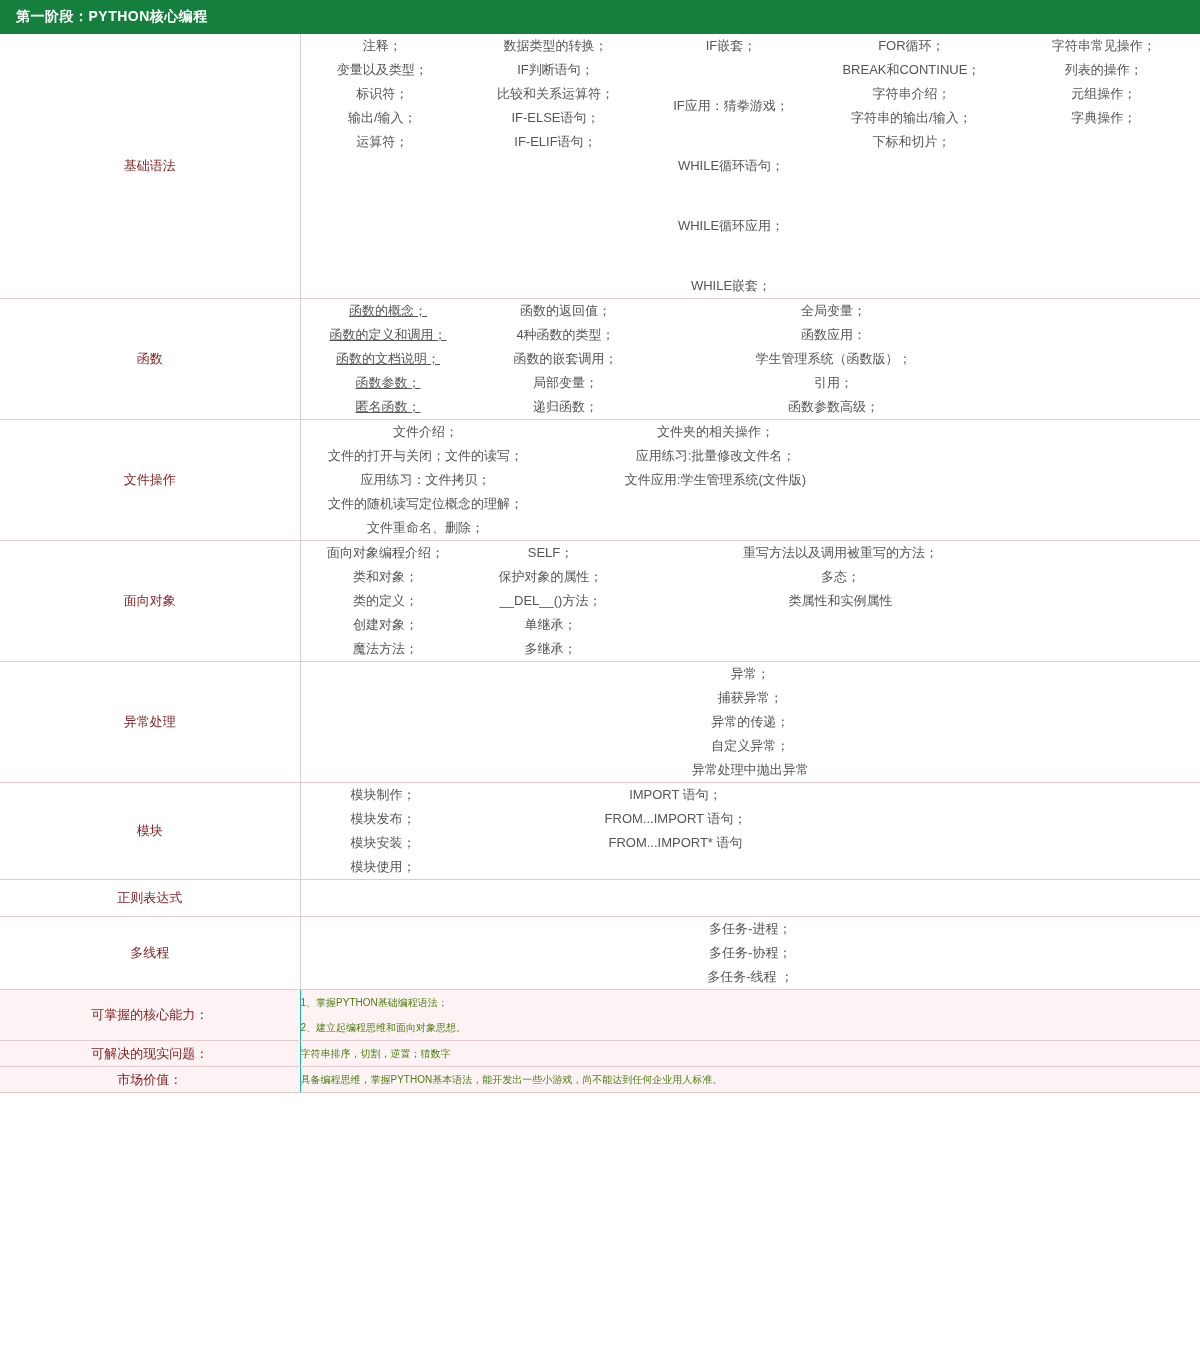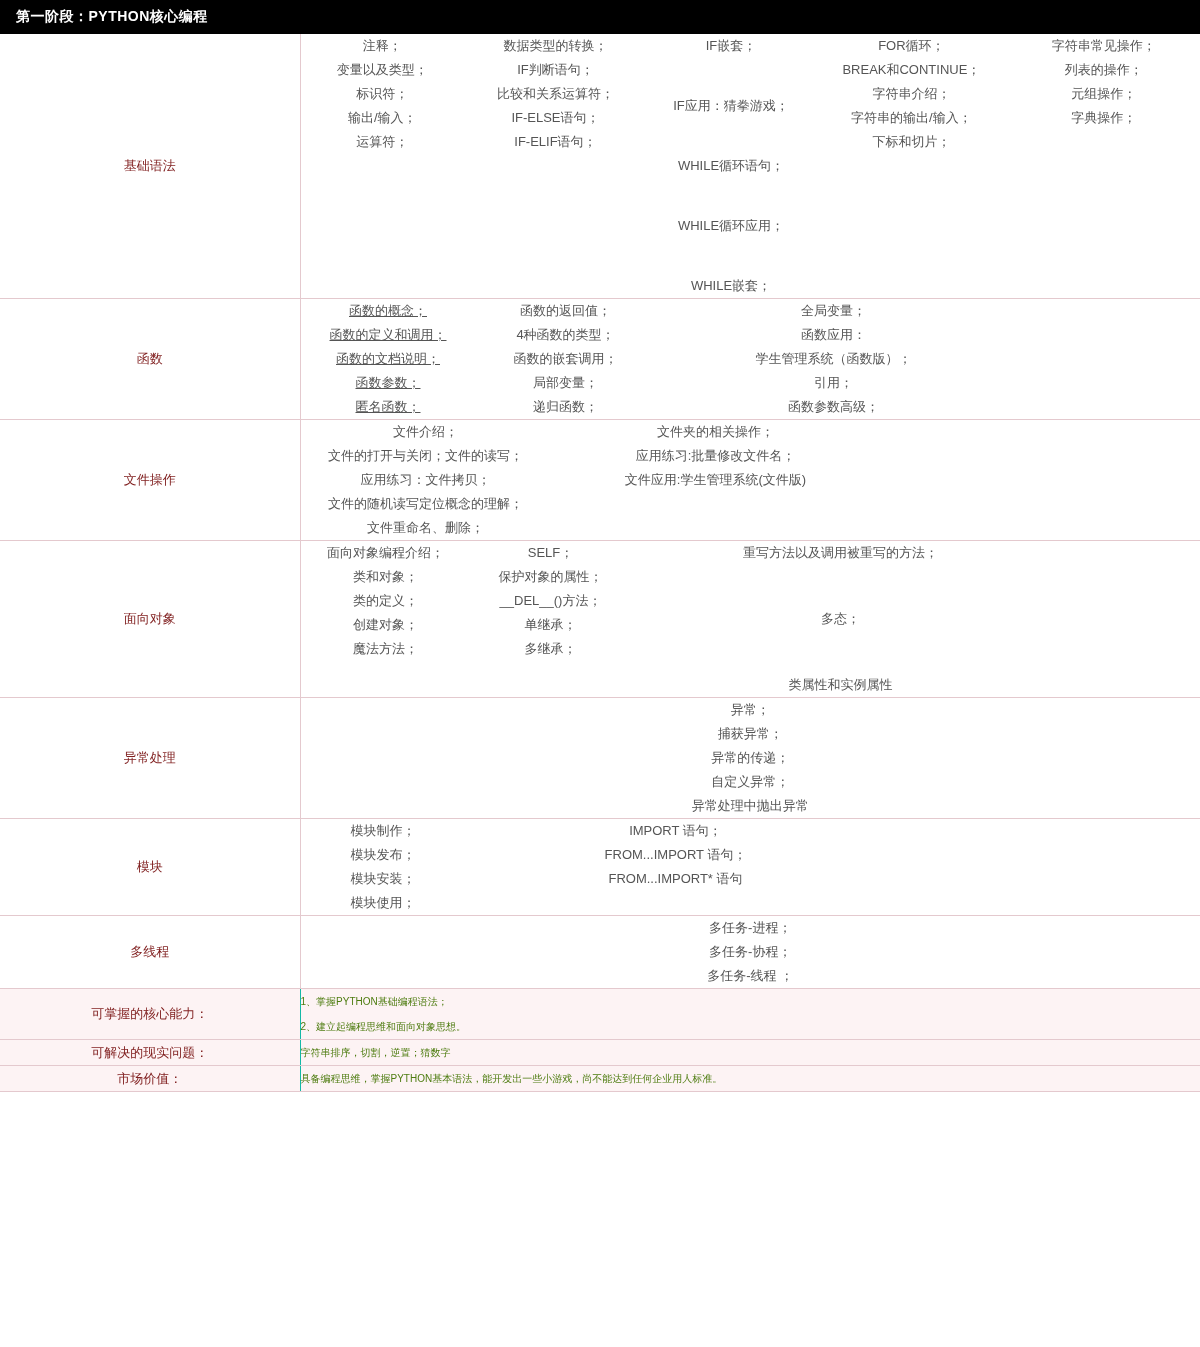--- a/index.html
+++ b/index.html
@@ -11,21 +11,21 @@
     width: 1200px;
     font-family: "Liberation Sans", "DejaVu Sans", sans-serif;
     font-size: 13px;
     color: #555555;
   }
   .curriculum {
     width: 1200px;
   }
   .header-bar {
     height: 34px;
-    background: #000000;
+    background: #15803d;
     display: flex;
     align-items: center;
     padding-left: 16px;
   }
   .header-bar .title {
     color: #ffffff;
     font-size: 14px;
     font-weight: bold;
     letter-spacing: 0.5px;
   }
@@ -63,21 +63,21 @@
     line-height: 24px;
     font-size: 13px;
     color: #555555;
     white-space: nowrap;
   }
   .w2 > .col:first-child { width: 250px; }
   .w2 > .col { width: 330px; }
   .w1 > .col { width: 100%; }
   .oo > .col:nth-child(1) { width: 170px; }
   .oo > .col:nth-child(2) { width: 160px; }
-  .oo > .col:nth-child(3) { width: 420px; gap: 42px; }
+  .oo > .col:nth-child(3) { width: 420px; }
   .mod > .col:nth-child(1) { width: 165px; }
   .mod > .col:nth-child(2) { width: 420px; }
   .syn > .col:nth-child(1) { width: 170px; }
   .syn > .col:nth-child(2) { width: 190px; }
   .syn > .col:nth-child(3) { width: 175px; gap: 36px; }
   .syn > .col:nth-child(4) { width: 200px; }
   .syn > .col:nth-child(5) { width: 200px; }
   .fn > .col:nth-child(1) { width: 175px; text-decoration: underline; }
   .fn > .col:nth-child(2) { width: 180px; }
   .fn > .col:nth-child(3) { width: 300px; margin-left: 28px; }
@@ -255,20 +255,28 @@
             </div>
             <div class="col">
               <span class="item">IMPORT 语句；</span>
               <span class="item">FROM...IMPORT 语句；</span>
               <span class="item">FROM...IMPORT* 语句</span>
             </div>
           </div>
         </td>
       </tr>
 
+      <tr class="empty-body">
+        <td class="rowlabel">正则表达式</td>
+        <td class="rowbody">
+          <div class="cols w1">
+            <div class="col"></div>
+          </div>
+        </td>
+      </tr>
 
       <tr>
         <td class="rowlabel">多线程</td>
         <td class="rowbody">
           <div class="cols w1">
             <div class="col">
               <span class="item">多任务-进程；</span>
               <span class="item">多任务-协程；</span>
               <span class="item">多任务-线程 ；</span>
             </div>

